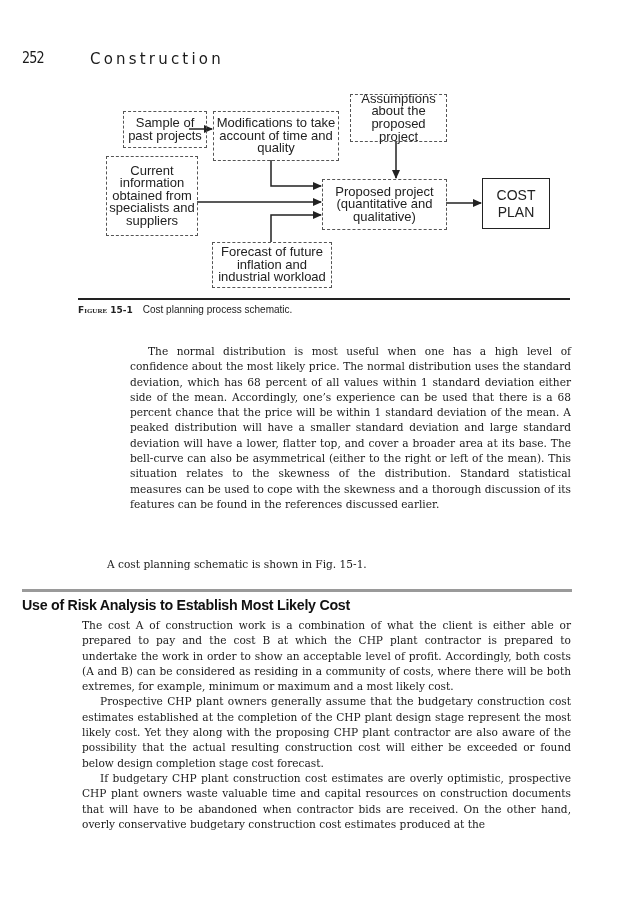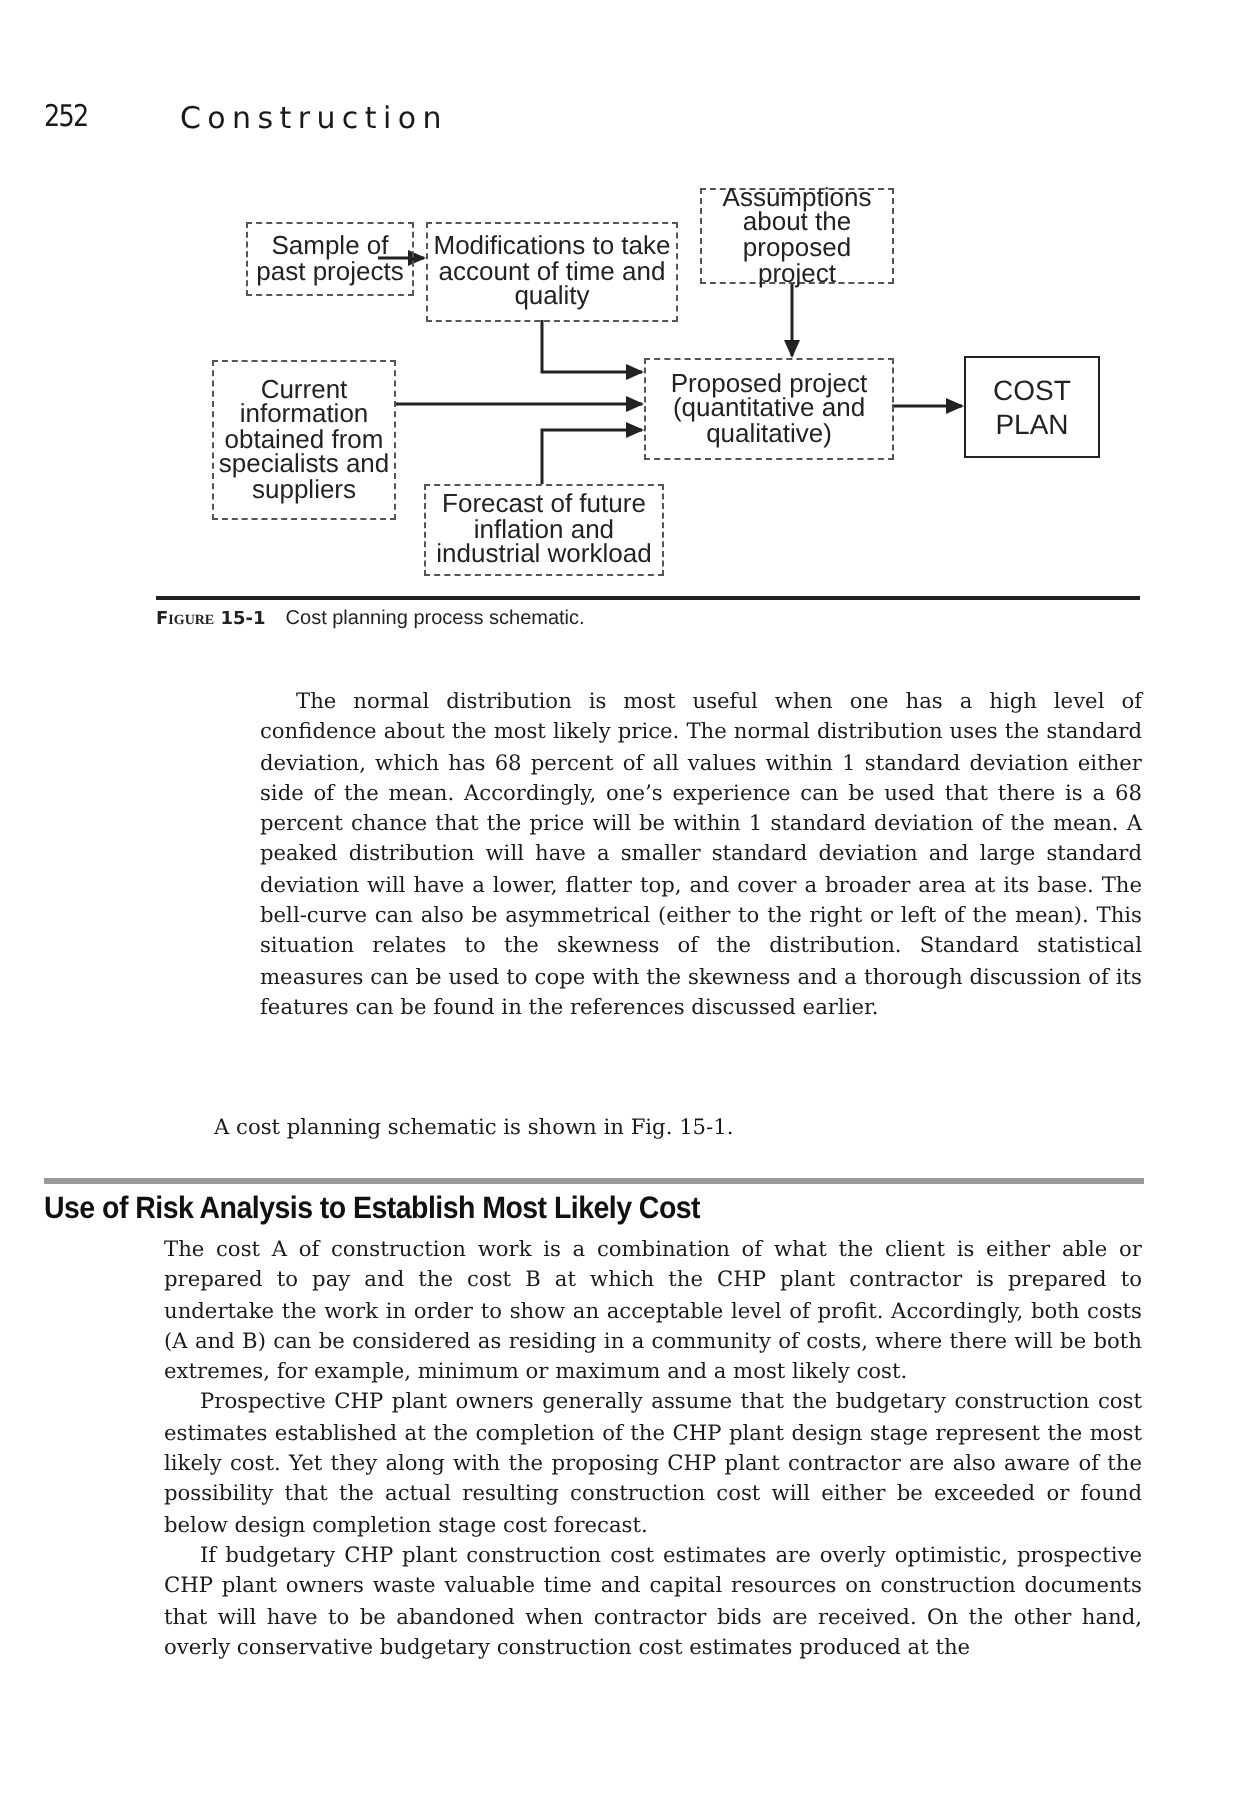--- a/index.html
+++ b/index.html
@@ -61,21 +61,21 @@
   <div class="box" style="left:213px; top:111px; width:126px; height:50px;">
     <span>Modifications to take
 account of time and
 quality</span>
   </div>
   <div class="box" style="left:350px; top:94px; width:97px; height:48px;">
     <span>Assumptions
 about the
 proposed project</span>
   </div>
-  <div class="box" style="left:106px; top:180px; width:92px; height:80px;">
+  <div class="box" style="left:106px; top:156px; width:92px; height:80px;">
     <span>Current
 information
 obtained from
 specialists and
 suppliers</span>
   </div>
   <div class="box" style="left:322px; top:179px; width:125px; height:51px;">
     <span>Proposed project
 (quantitative and
 qualitative)</span>

